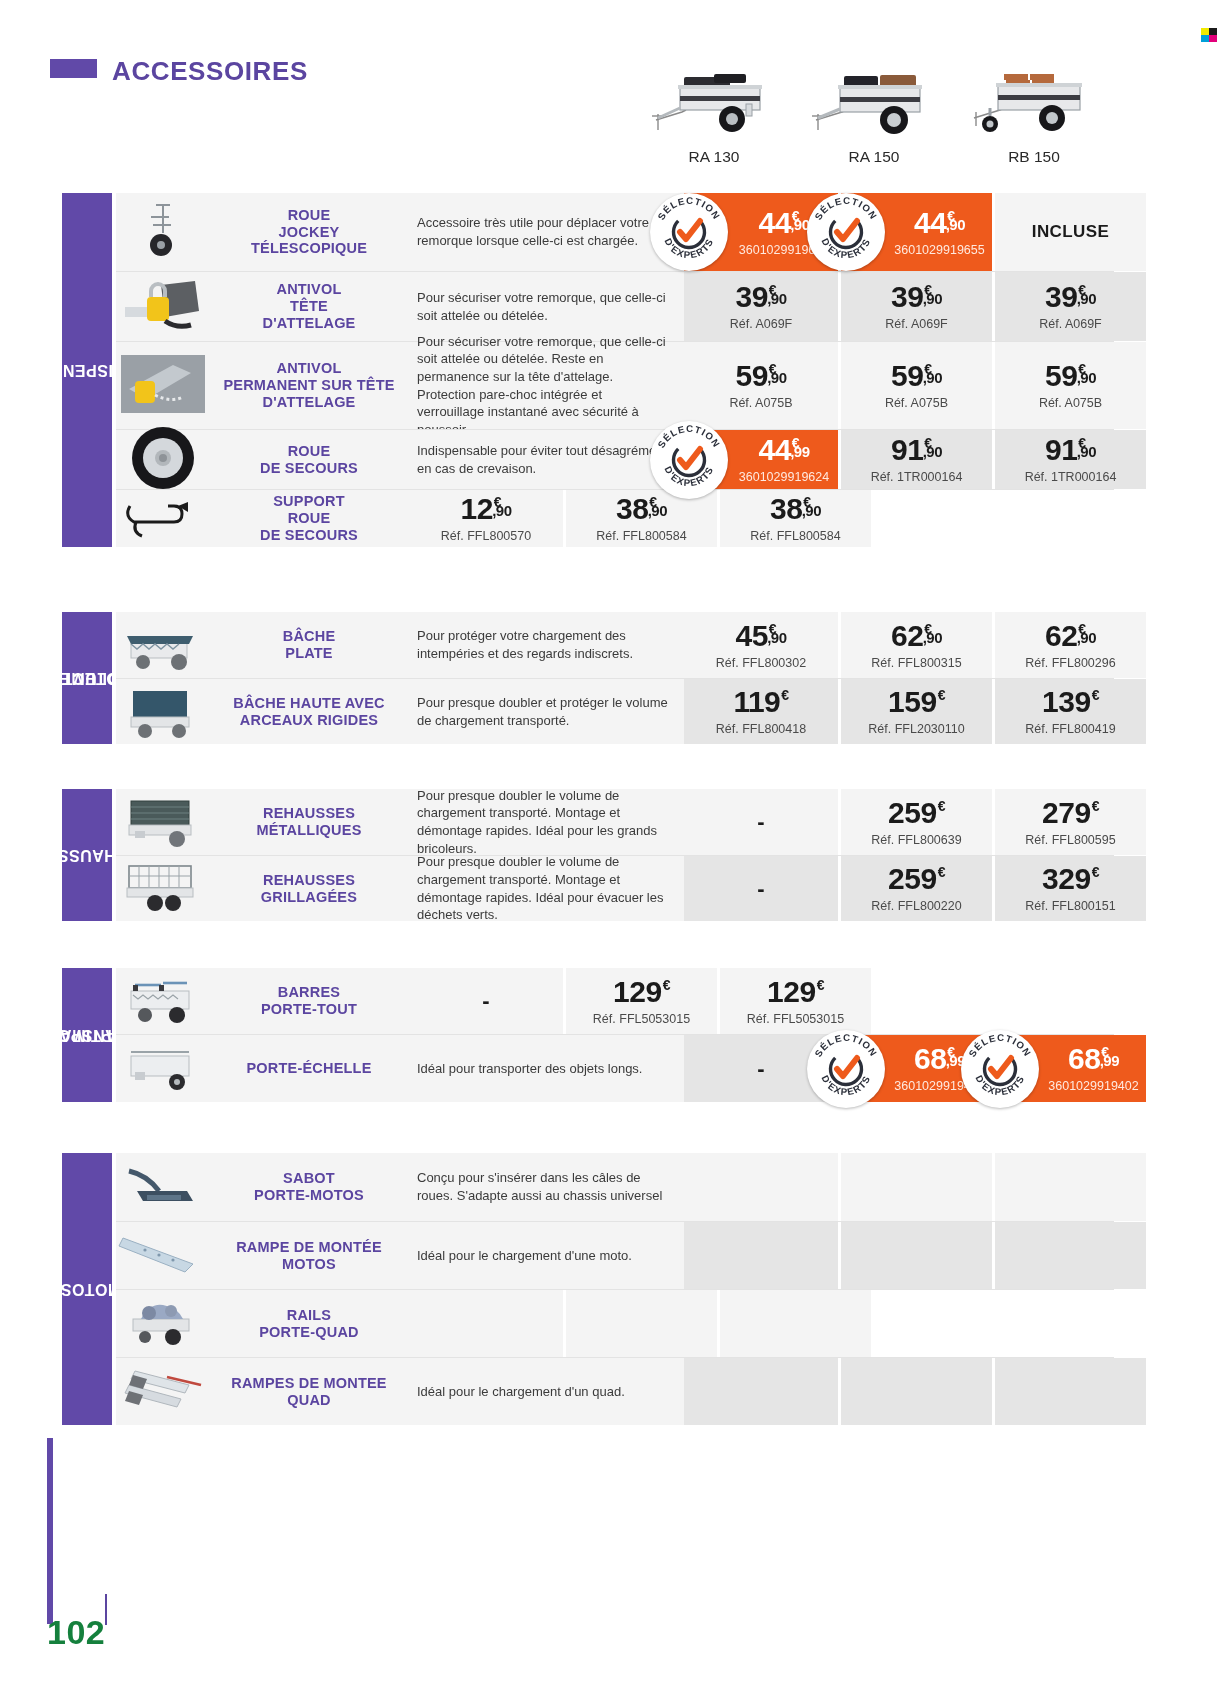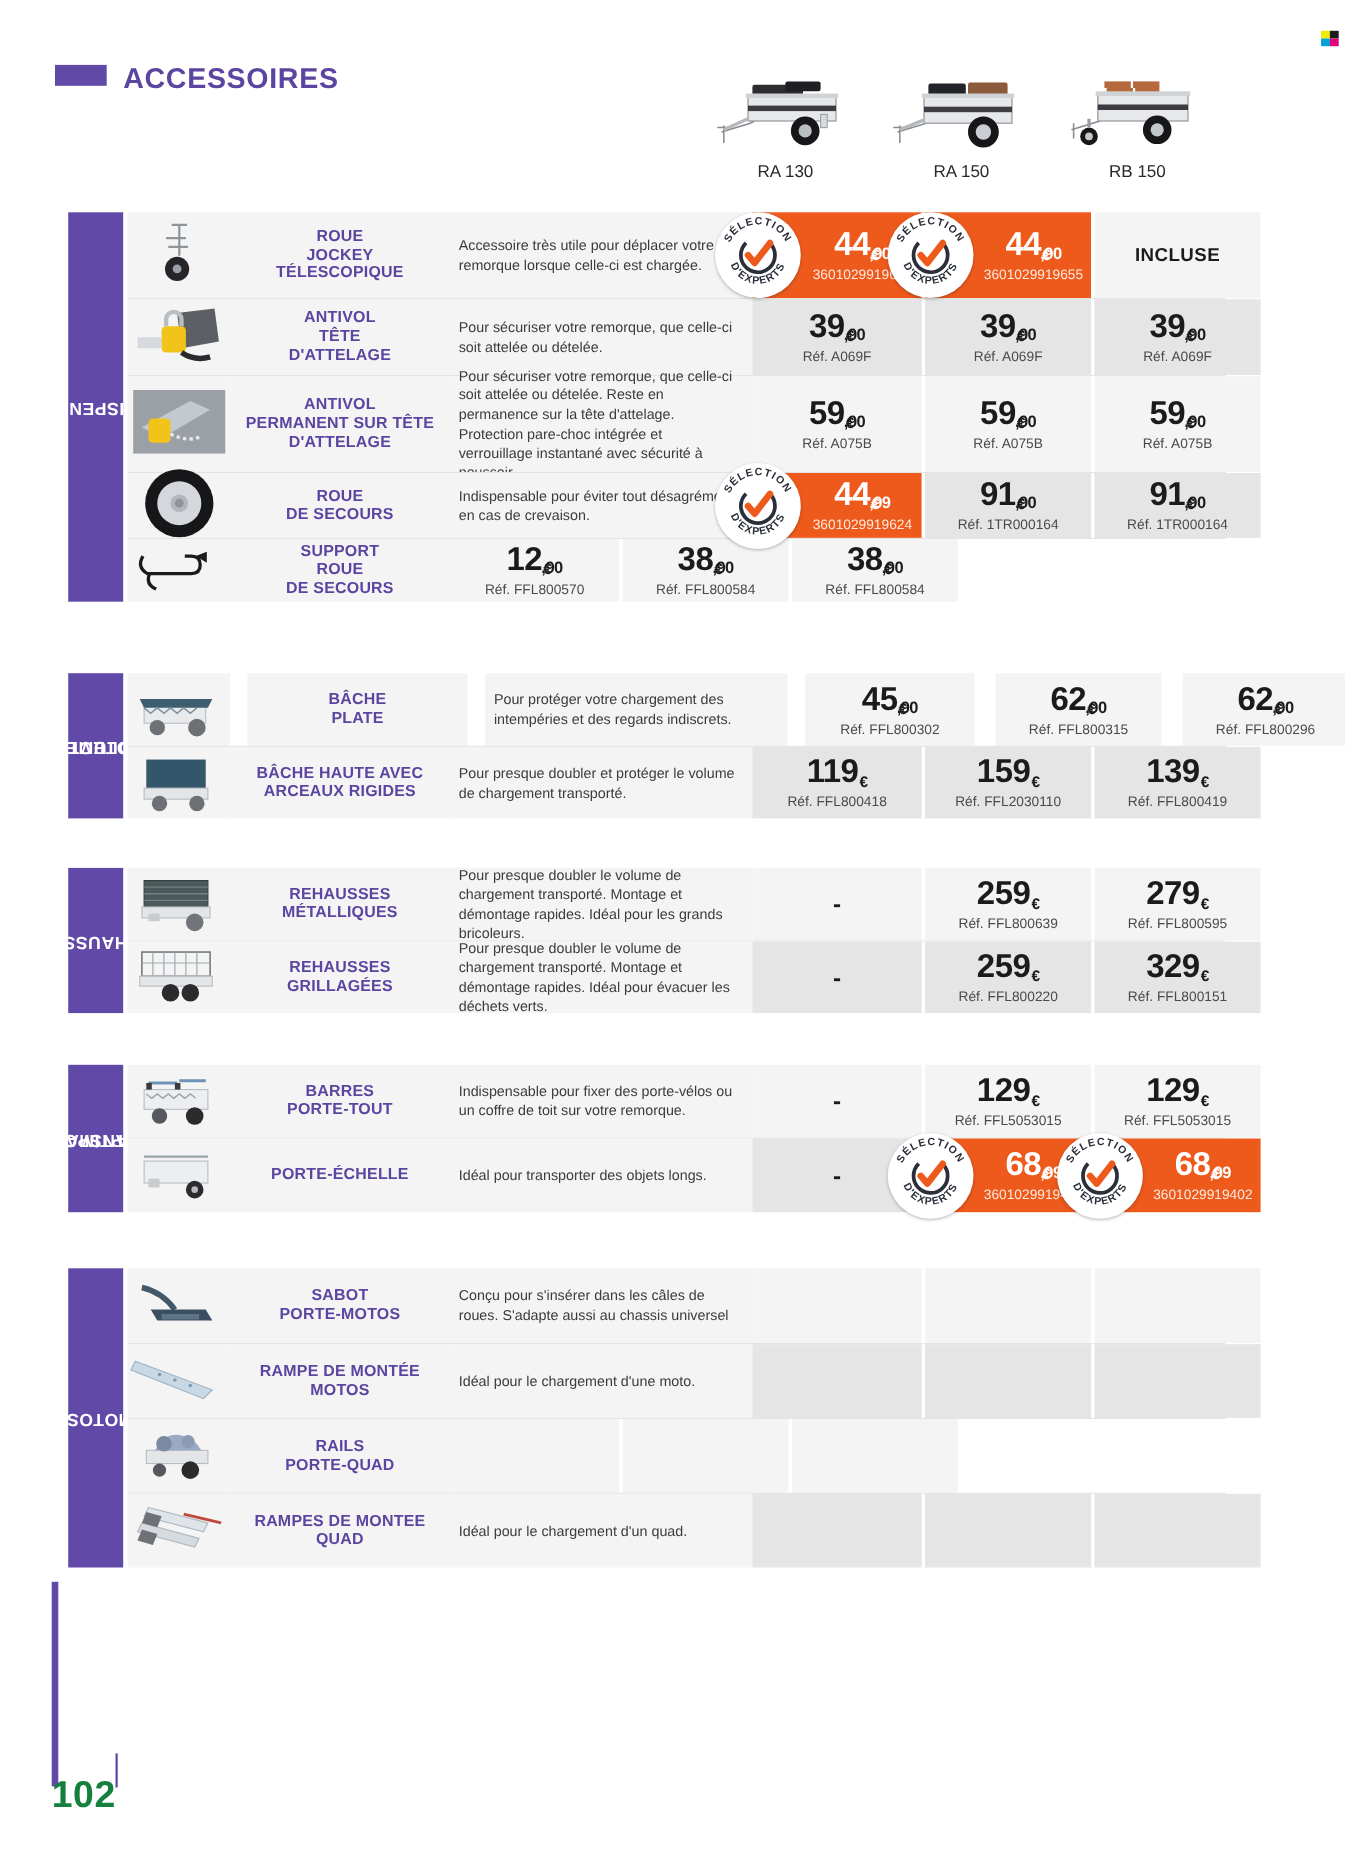--- a/index.html
+++ b/index.html
@@ -69,21 +69,21 @@
   .cell-price + .cell-price { border-left: 3px solid #fff; }
 
   
   .tint-a .cell-img, .tint-a .cell-name, .tint-a .cell-desc { background: #f4f4f4; }
   .tint-b .cell-img, .tint-b .cell-name, .tint-b .cell-desc { background: #f4f4f4; }
   .tint-a .cell-price { background: #f4f4f4; }
   .tint-b .cell-price { background: #e5e5e5; }
 
   .price-main {
     font-weight: bold; font-size: 30px; color: #1b1b1b; line-height: 1;
-    display: inline-flex; align-items: flex-end; letter-spacing: -.5px;
+    display: inline-flex; align-items: flex-start; letter-spacing: -.5px;
   }
   .price-main .eur { font-size: 14px; margin-left: 1px; margin-top: 1px; }
   .price-main .cts { font-size: 15px; margin-top: 9px; margin-left: -9px; }
   .price-ref { font-size: 12.5px; color: #4a4a4a; margin-top: 5px; }
   .price-dash { font-weight: bold; font-size: 22px; color: #1b1b1b; }
   .price-incl { font-weight: bold; font-size: 17px; color: #1b1b1b; letter-spacing: .4px; }
 
   
   .cell-price.promo { background: #ee5a1c !important; }
   .cell-price.promo .price-main { color: #ffffff; }
@@ -466,21 +466,21 @@
         </div>
       </div>
       <div class="section" style="top: 612px; width: 1052px; height: 132px;">
         <div class="sec-tab">
           <span>
             <span style="display:block">VOLUME &amp;</span>
             <span style="display:block">PROTECTION</span>
           </span>
         </div>
         <div class="sec-body">
-          <div class="row tint-a" style="height: 66px; gap: 16px;">
+          <div class="row tint-a" style="height: 66px;">
             <div class="cell-img">
               <div class="ill"><svg width="92" height="62" viewBox="0 0 92 62">
                   <rect x="14" y="30" width="56" height="16" fill="#e9eaec" stroke="#b8bdc1"></rect>
                   <path d="M10 24 h66 l-4 8 H14z" fill="#3e5d6e"></path>
                   <path d="M14 32 l6 5 l6 -5 l6 5 l6 -5 l6 5 l6 -5 l6 5 l6 -5" fill="none" stroke="#7f94a1" stroke-width="1.4"></path>
                   <circle cx="26" cy="50" r="7" fill="#6d7175"></circle>
                   <circle cx="62" cy="50" r="8" fill="#6d7175"></circle>
                 </svg></div>
             </div>
             <div class="cell-name">
@@ -668,23 +668,20 @@
                   <rect x="44" y="16" width="5" height="6" fill="#3a3a3e"></rect>
                   <circle cx="30" cy="46" r="7" fill="#55585c"></circle>
                   <circle cx="62" cy="46" r="8" fill="#2b2b2e"></circle>
                 </svg></div>
             </div>
             <div class="cell-name">
               <div>
                 <div>BARRES</div>
                 <div>PORTE-TOUT</div>
               </div>
-            </div>
-            <div class="cell-desc">
-              <span>Indispensable pour fixer des porte-vélos ou un coffre de toit sur votre remorque.</span>
             </div>
             <div class="cell-price">
               <div>
                 <div class="price-dash">-</div>
               </div>
             </div>
             <div class="cell-price">
               <div><div class="price-main">
                   <span>129</span>
                   <span class="eur">€</span>

